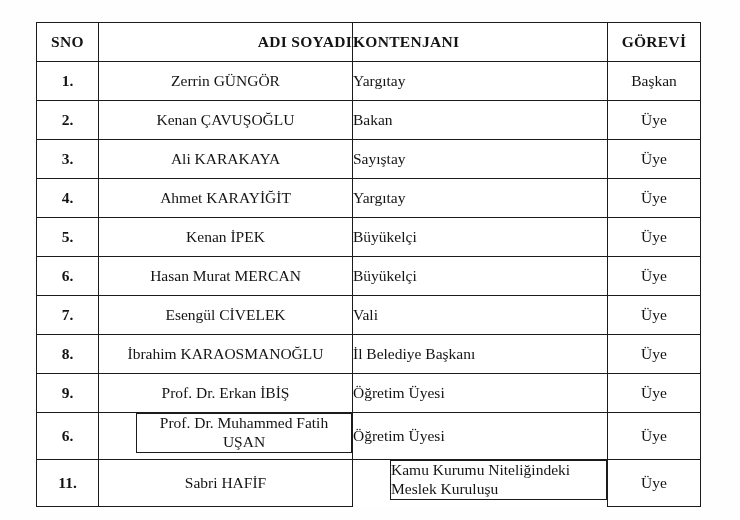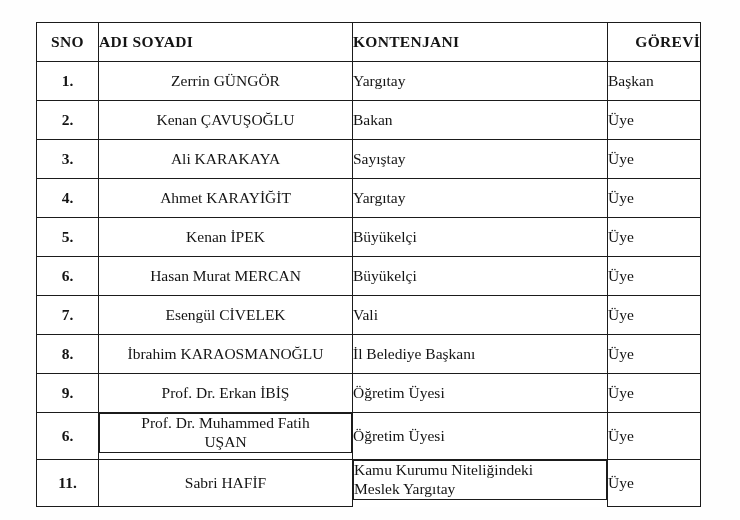--- a/index.html
+++ b/index.html
@@ -56,23 +56,23 @@
   }
 
   
   thead th {
     height: 38px;
     font-weight: bold;
     font-size: 15.5px;
     letter-spacing: 0.3px;
   }
   th.h-sno   { text-align: center; }
-  th.h-name  { text-align: left;  padding-left: 9px; }
+  th.h-name  { text-align: right;  padding-left: 9px; }
   th.h-quota { text-align: left;  padding-left: 9px; margin-top: 45px; }
-  th.h-role  { text-align: right; }
+  th.h-role  { text-align: center; }
 
   
   tbody tr { height: 39px; }
   tbody tr.tall { height: 47px; }
 
   td.d-sno {
     text-align: center;
     font-weight: bold;
     font-size: 15px;
   }
@@ -80,25 +80,27 @@
     text-align: center;
     padding-left: 9px;
     padding-right: 4px;
   }
   td.d-quota {
     text-align: left;
     padding-left: 9px;
     padding-right: 4px;
   }
   td.d-role {
+    text-align: center;
   }
 
   .cell-text {
     display: block;
     white-space: pre-line;
+    margin-left: 37px;
   }
 </style>
 </head>
 <body>
 
 <div class="page">
   <div class="table-wrap">
     <table class="doc-table">
       <colgroup>
         <col class="c-sno">
@@ -173,19 +175,19 @@
           <td class="d-sno">6.</td>
           <td class="d-name cell-text">Prof. Dr. Muhammed Fatih
 UŞAN</td>
           <td class="d-quota">Öğretim Üyesi</td>
           <td class="d-role">Üye</td>
         </tr>
         <tr class="tall">
           <td class="d-sno">11.</td>
           <td class="d-name">Sabri HAFİF</td>
           <td class="d-quota cell-text">Kamu Kurumu Niteliğindeki
-Meslek Yargıtay</td>
+Meslek Kuruluşu</td>
           <td class="d-role">Üye</td>
         </tr>
       </tbody>
     </table>
   </div>
 </div>
 
 </body></html>

